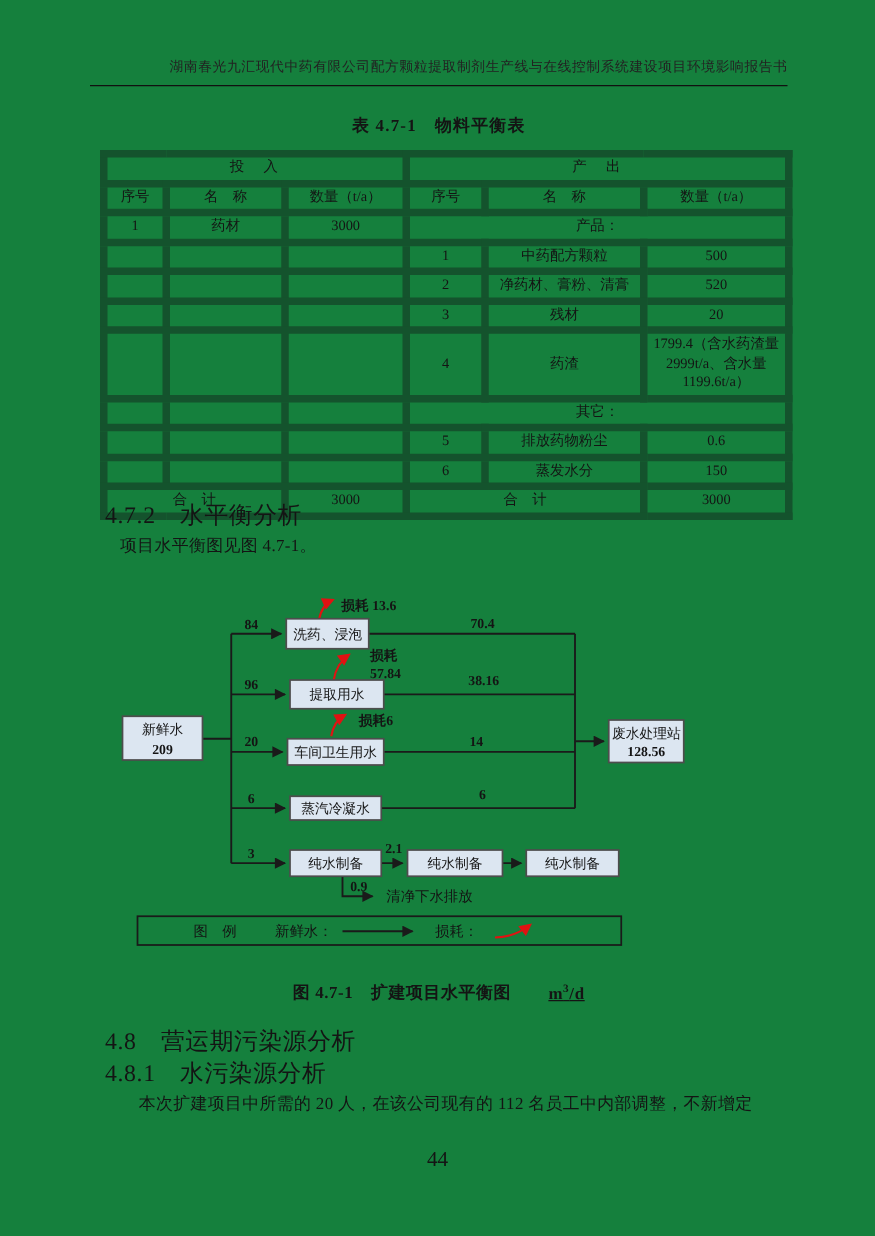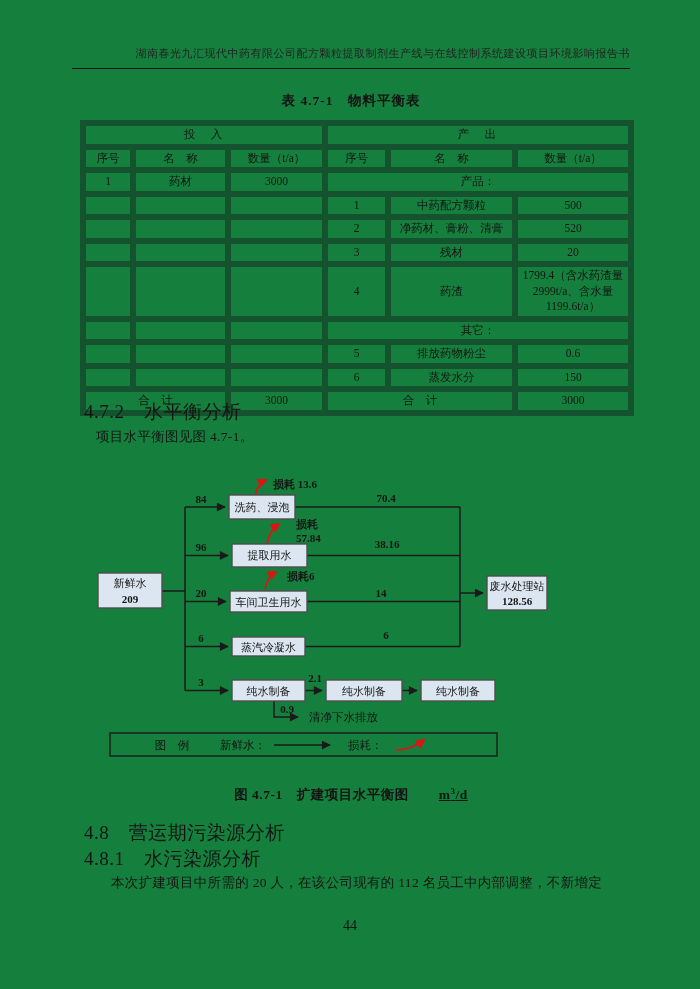--- a/index.html
+++ b/index.html
@@ -32,21 +32,21 @@
   .para { position:absolute; left:84px; width:548px; font-size:13.5px; letter-spacing:0.3px; }
   .indent { text-indent:2em; }
   svg.diagram { position:absolute; top:458px; left:0; }
   svg text { font-family:"Liberation Serif","DejaVu Serif",serif; fill:#141414; }
   .fig-caption {
     position:absolute; top:785px; left:72px; width:558px; text-align:center;
     font-size:13.5px; font-weight:600; letter-spacing:0.5px;
   }
   .fig-caption .unit { margin-left:30px; font-weight:600;text-decoration:underline; }
   .fig-caption sup { font-size:9px; }
-  .page-num { position:absolute; top:918px; left:0; width:700px; text-align:center; font-size:14px; }
+  .page-num { position:absolute; top:918px; left:0; width:700px; text-align:center; font-size:17px; }
 </style>
 </head>
 <body>
 
 <div class="page">
 
   <div class="hdr">湖南春光九汇现代中药有限公司配方颗粒提取制剂生产线与在线控制系统建设项目环境影响报告书</div>
   <div class="hdr-rule"></div>
 
   <div class="tbl-caption">表 4.7-1　物料平衡表</div>

